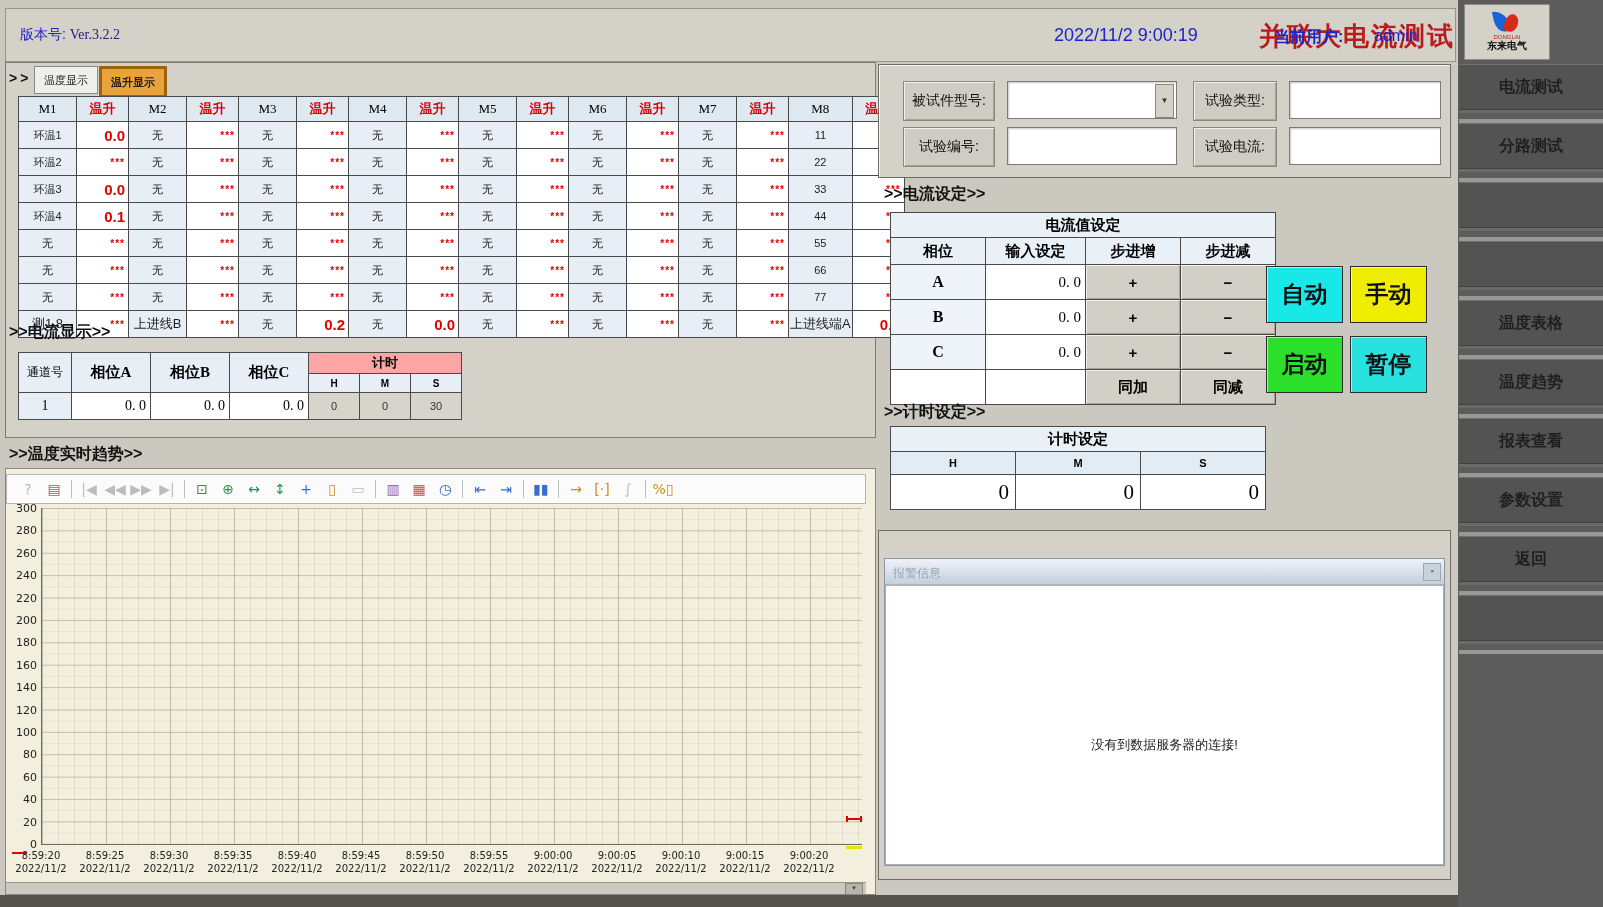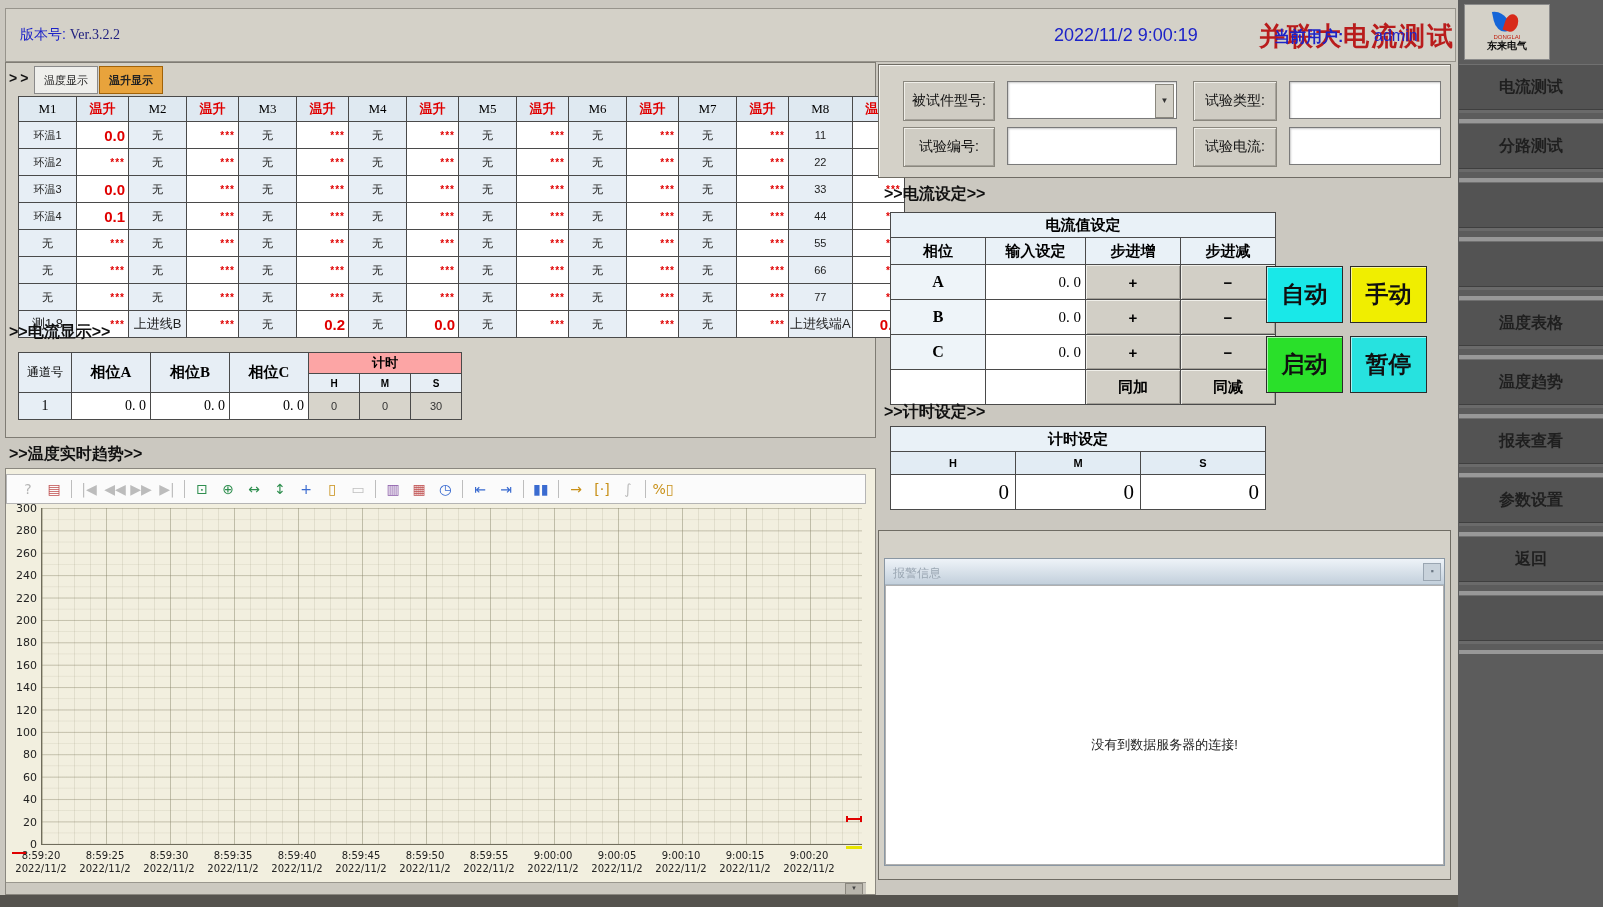--- a/index.html
+++ b/index.html
@@ -27,21 +27,21 @@
   .logo-co{font-size:10px;font-weight:bold;color:#111;line-height:12px;}
   .sidebar-buttons{position:absolute;left:1459px;top:64px;width:144px;}
   .side-btn{height:44px;background:#535353;border-top:1px solid #707070;border-bottom:1px solid #3f3f3f;
     display:flex;align-items:center;justify-content:center;font-size:16px;font-weight:bold;color:#1f1f1f;cursor:pointer;}
   .side-sep{height:13px;background:#5c5c5c;border-bottom:4px solid #989898;border-top:3px solid #6a6a6a;box-sizing:border-box;}
   
   .panel1{left:5px;top:62px;width:869px;height:374px;background:#d4d1c8;border:1px solid #7f7c74;}
   .tabs-prefix{left:9px;top:70px;font-size:14px;font-weight:bold;color:#111;letter-spacing:3px;}
   .tab{position:absolute;top:66px;height:26px;line-height:26px;text-align:center;font-size:11px;color:#222;cursor:pointer;}
   .tab1{left:34px;width:62px;background:#efefec;border:1px solid #8a8a8a;}
-  .tab2{left:99px;width:62px;border:1px solid #a16207;font-weight:bold;}
+  .tab2{left:99px;width:62px;border:3px solid #a16207;font-weight:bold;}
   table{border-collapse:collapse;}
   .ttab{position:absolute;left:18px;top:96px;table-layout:fixed;}
   .ttab th,.ttab td{border:1px solid #4a4a4a;overflow:hidden;white-space:nowrap;}
   .ttab th{height:22px;background:#dfe9f1;font-size:13px;font-weight:normal;font-family:"Liberation Serif",serif;}
   .ttab th.rh{color:#e00000;font-weight:bold;font-size:13px;}
   .ttab td{height:24px;}
   .mcell{width:55px;background:#e7eef5;text-align:center;font-size:11px;color:#222;}
   .mcell.sm{font-size:13px;}
   .vcell{width:47px;background:#fff;text-align:right;padding-right:3px;color:#e00000;font-size:10px;font-weight:bold;letter-spacing:1px;}
   .vcell.num{font-size:15px;letter-spacing:0;}

